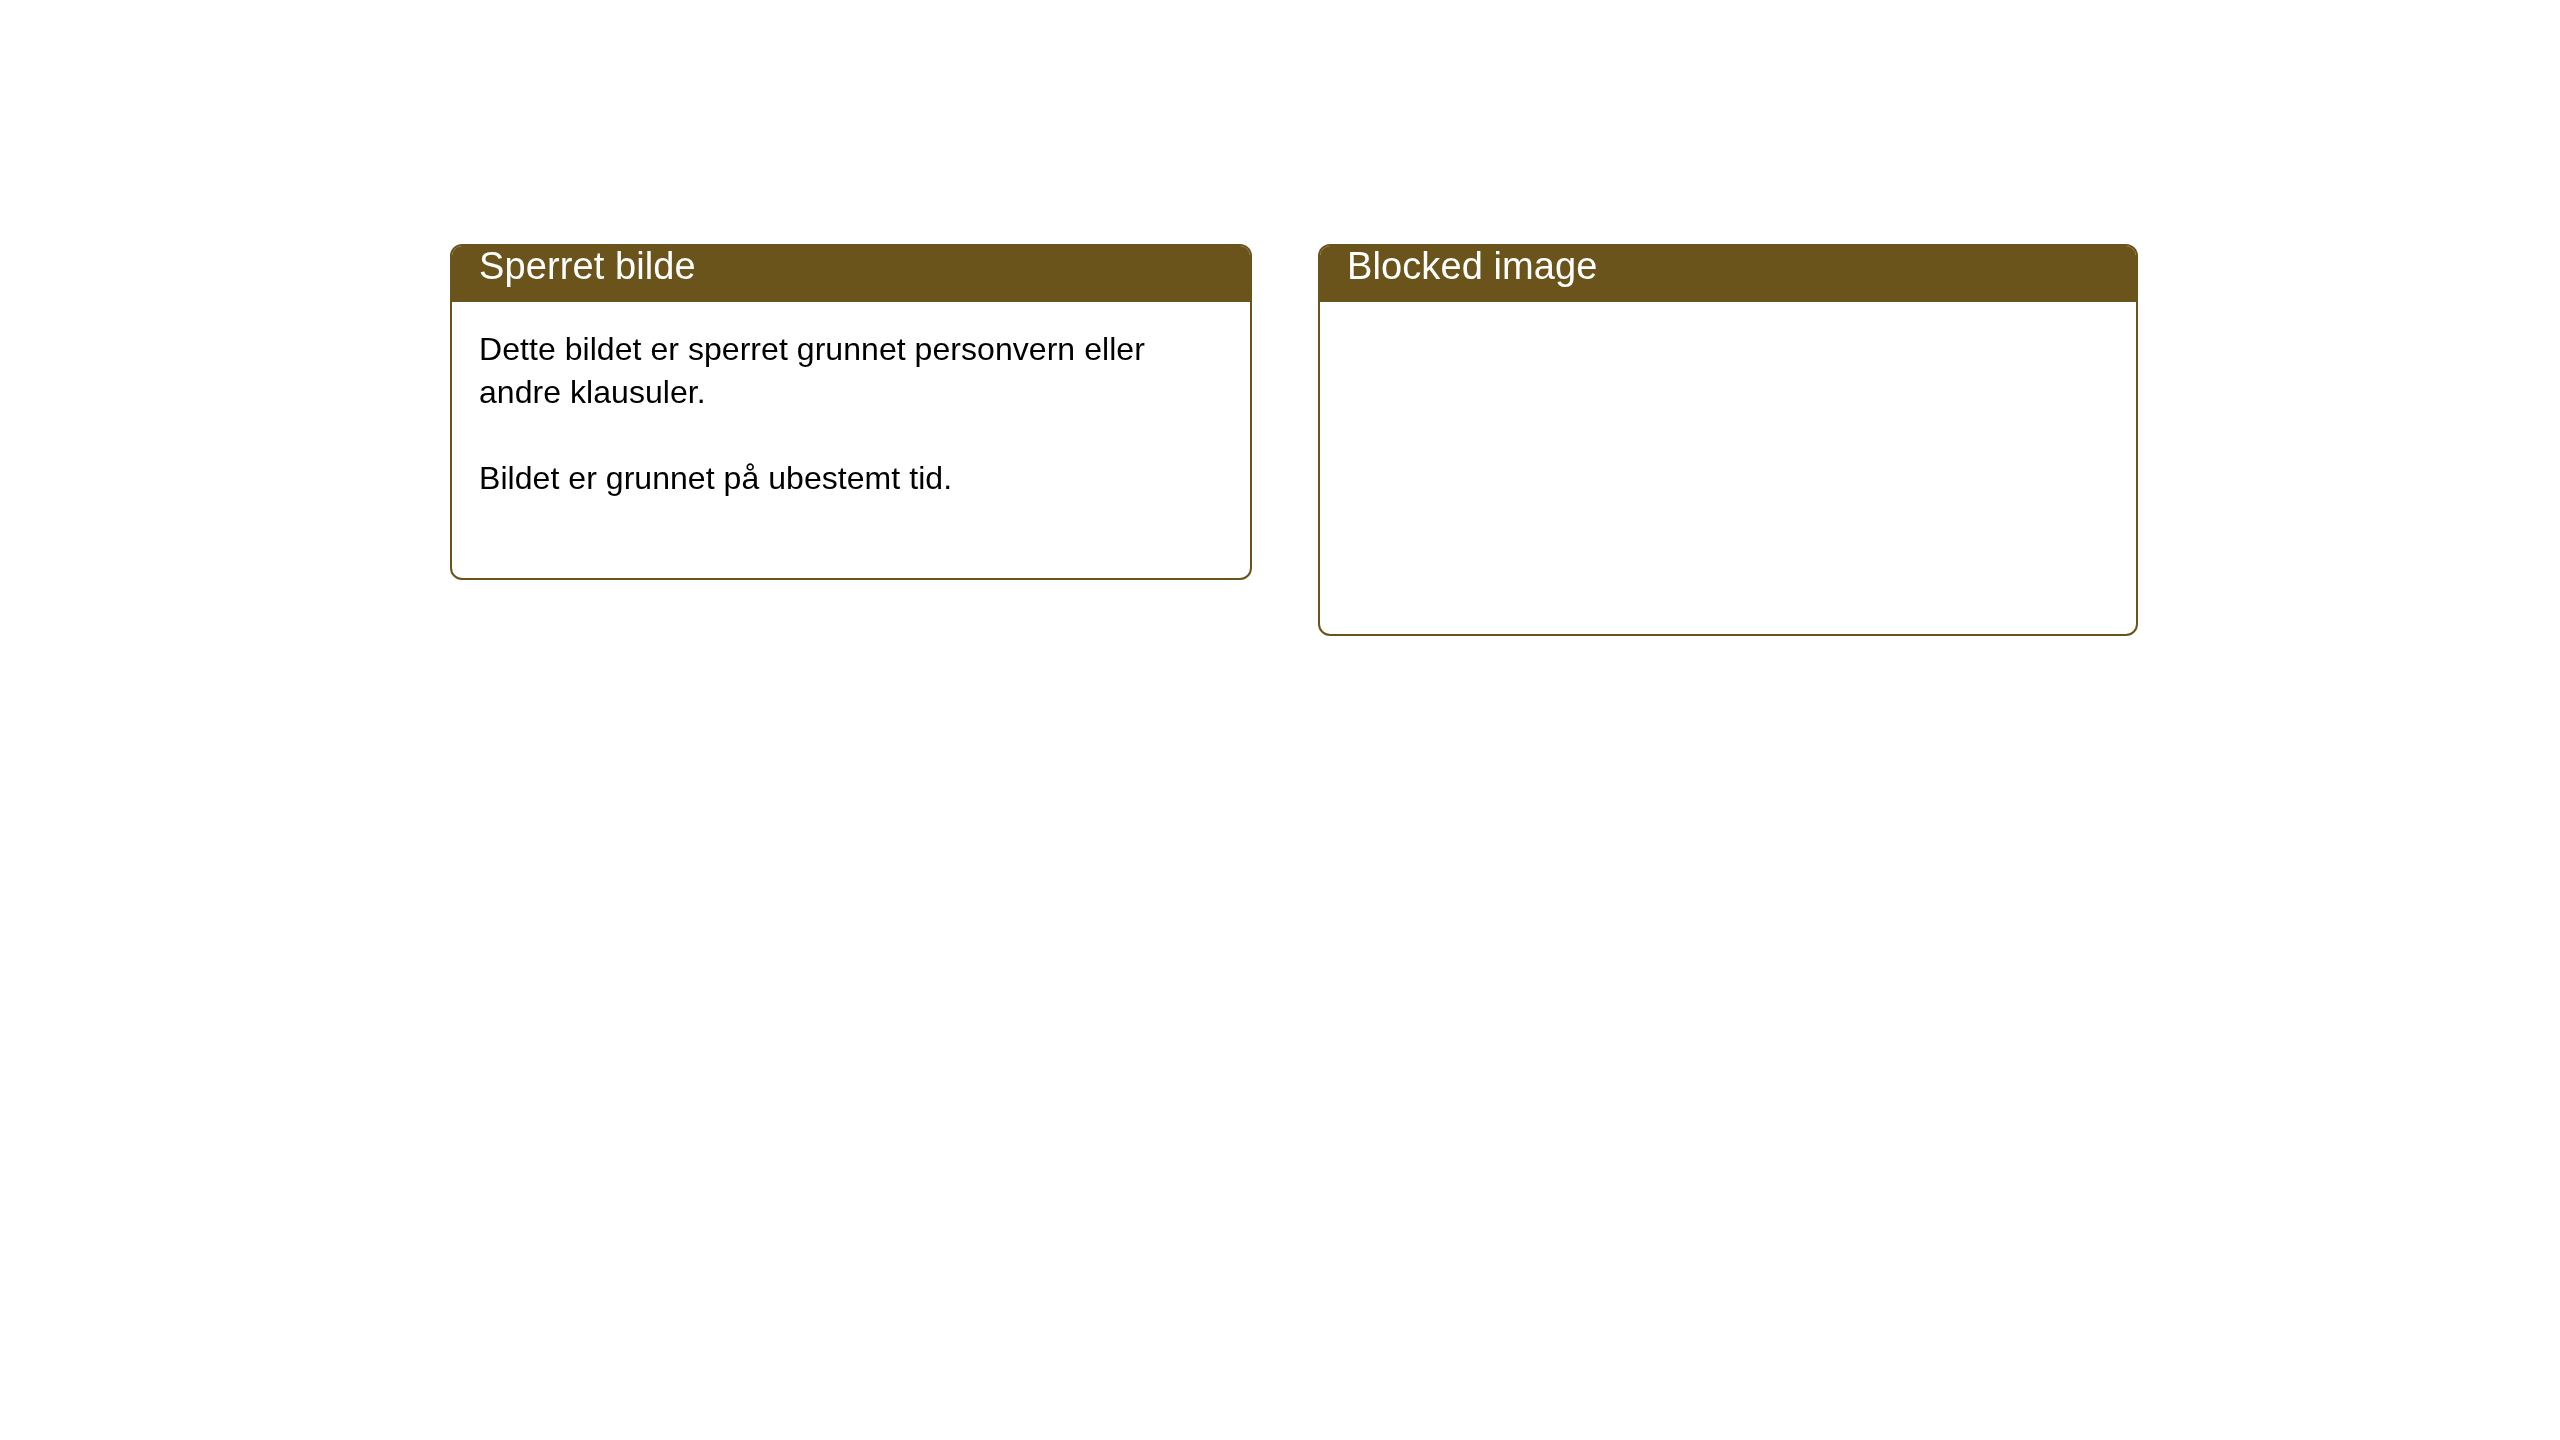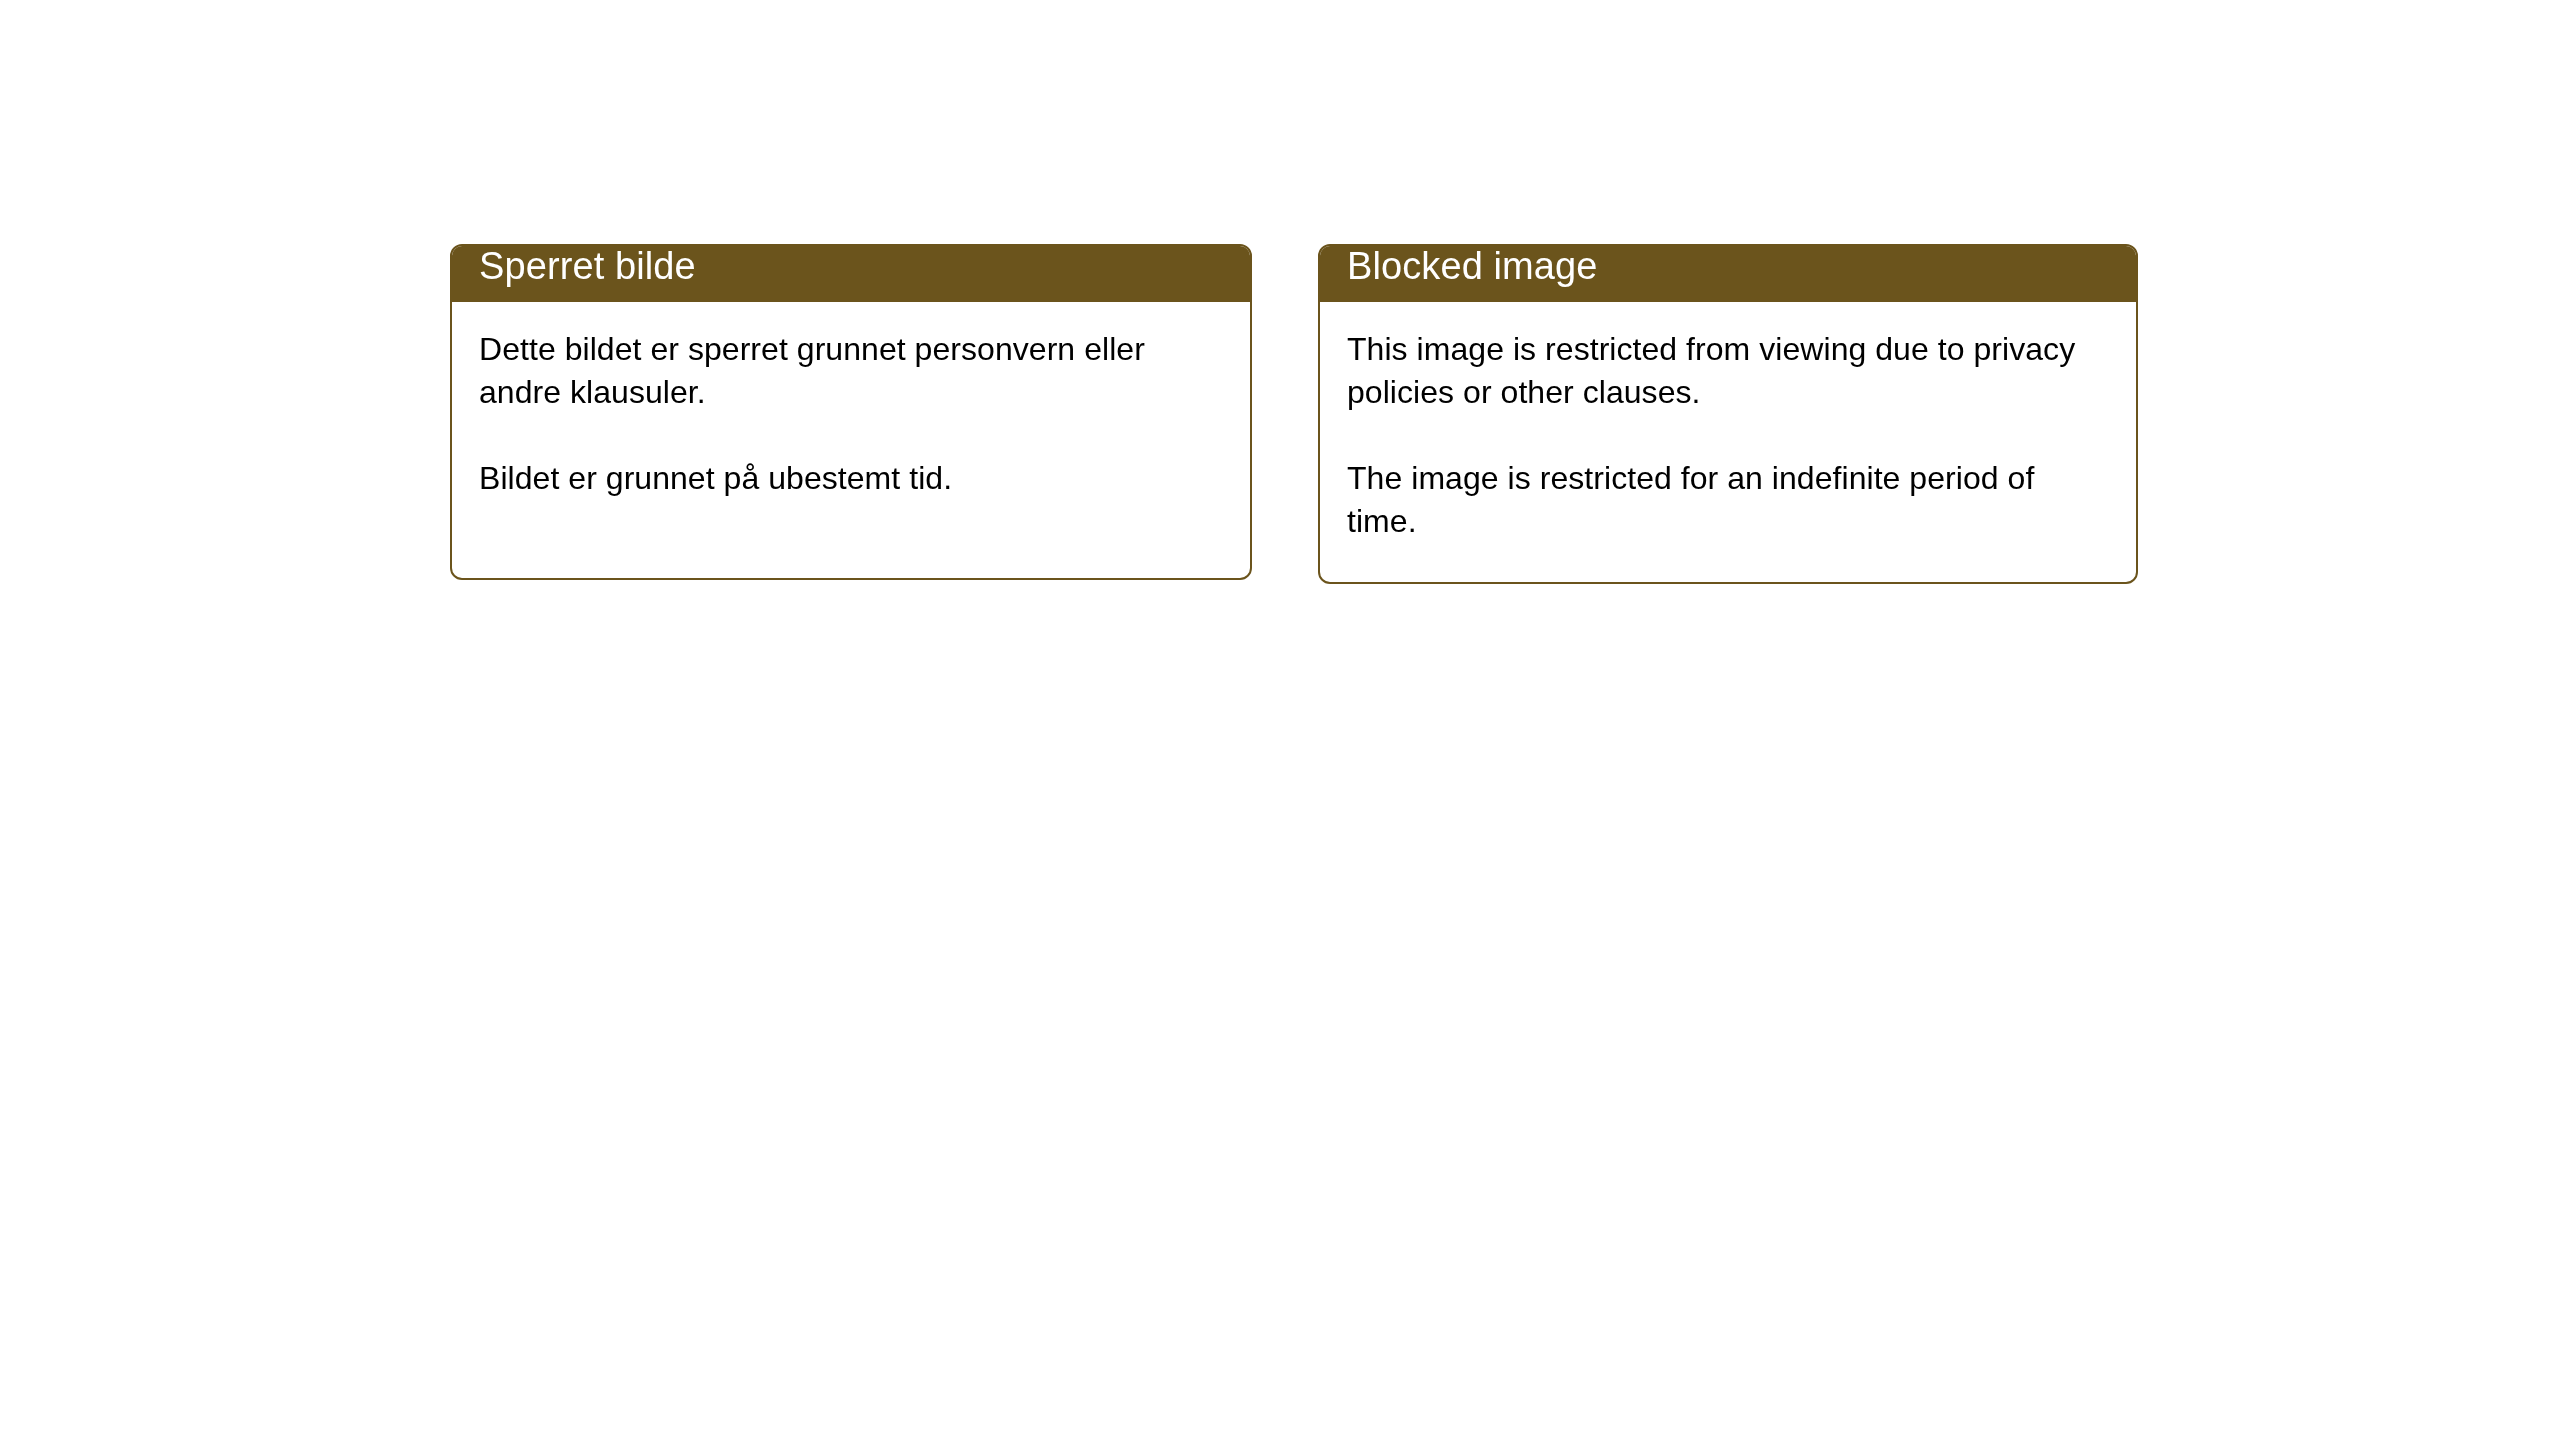--- a/index.html
+++ b/index.html
@@ -35,21 +35,21 @@
     left: 450px;
     top: 244px;
     width: 802px;
     height: 336px;
   }
 
   .card-en {
     left: 1318px;
     top: 244px;
     width: 820px;
-    height: 340px;
+    height: 392px;
   }
 
   .card-header {
     box-sizing: border-box;
     height: 58px;
     background: #6B541C;
     margin: -2px -2px 0 -2px;
     border-top-left-radius: 10px;
     border-top-right-radius: 10px;
     display: flex;
@@ -97,20 +97,15 @@
       <p class="card-paragraph">Dette bildet er sperret grunnet personvern eller andre klausuler.</p>
       <div class="paragraph-gap"></div>
       <p class="card-paragraph">Bildet er grunnet på ubestemt tid.</p>
     </div>
   </section>
 
   <section class="notice-card card-en">
     <header class="card-header">
       <h2 class="card-title">Blocked image</h2>
     </header>
-    <div class="card-body">
-      <p class="card-paragraph">This image is restricted from viewing due to privacy policies or other clauses.</p>
-      <div class="paragraph-gap"></div>
-      <p class="card-paragraph">The image is restricted for an indefinite period of time.</p>
-    </div>
   </section>
 
 </div>
 
 </body></html>

